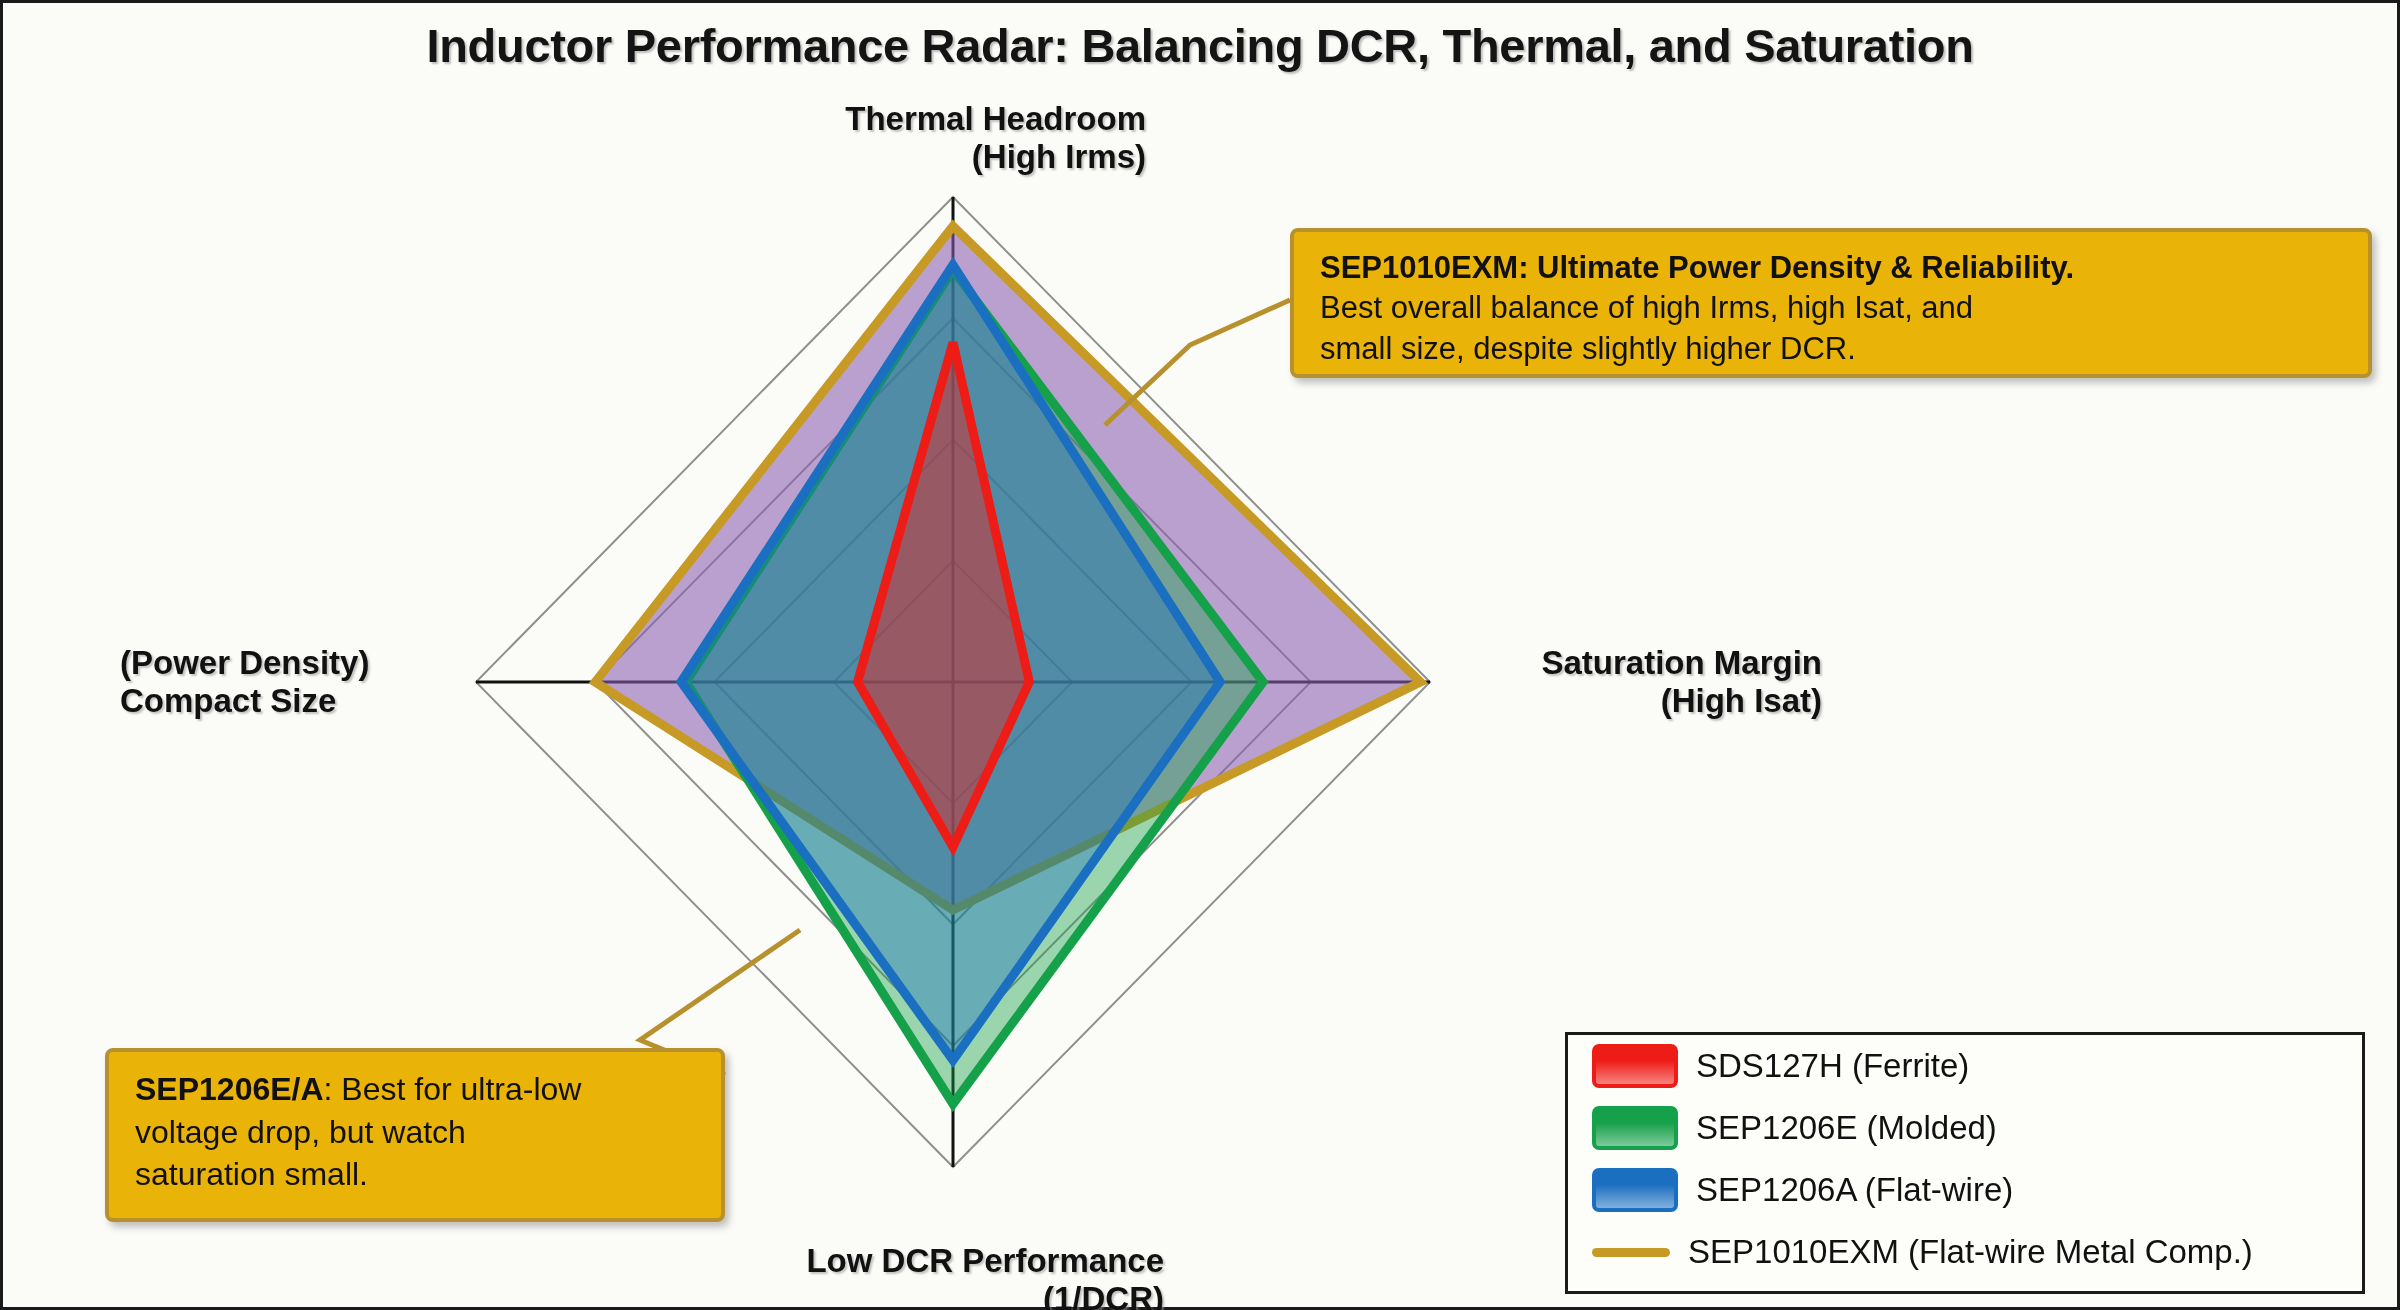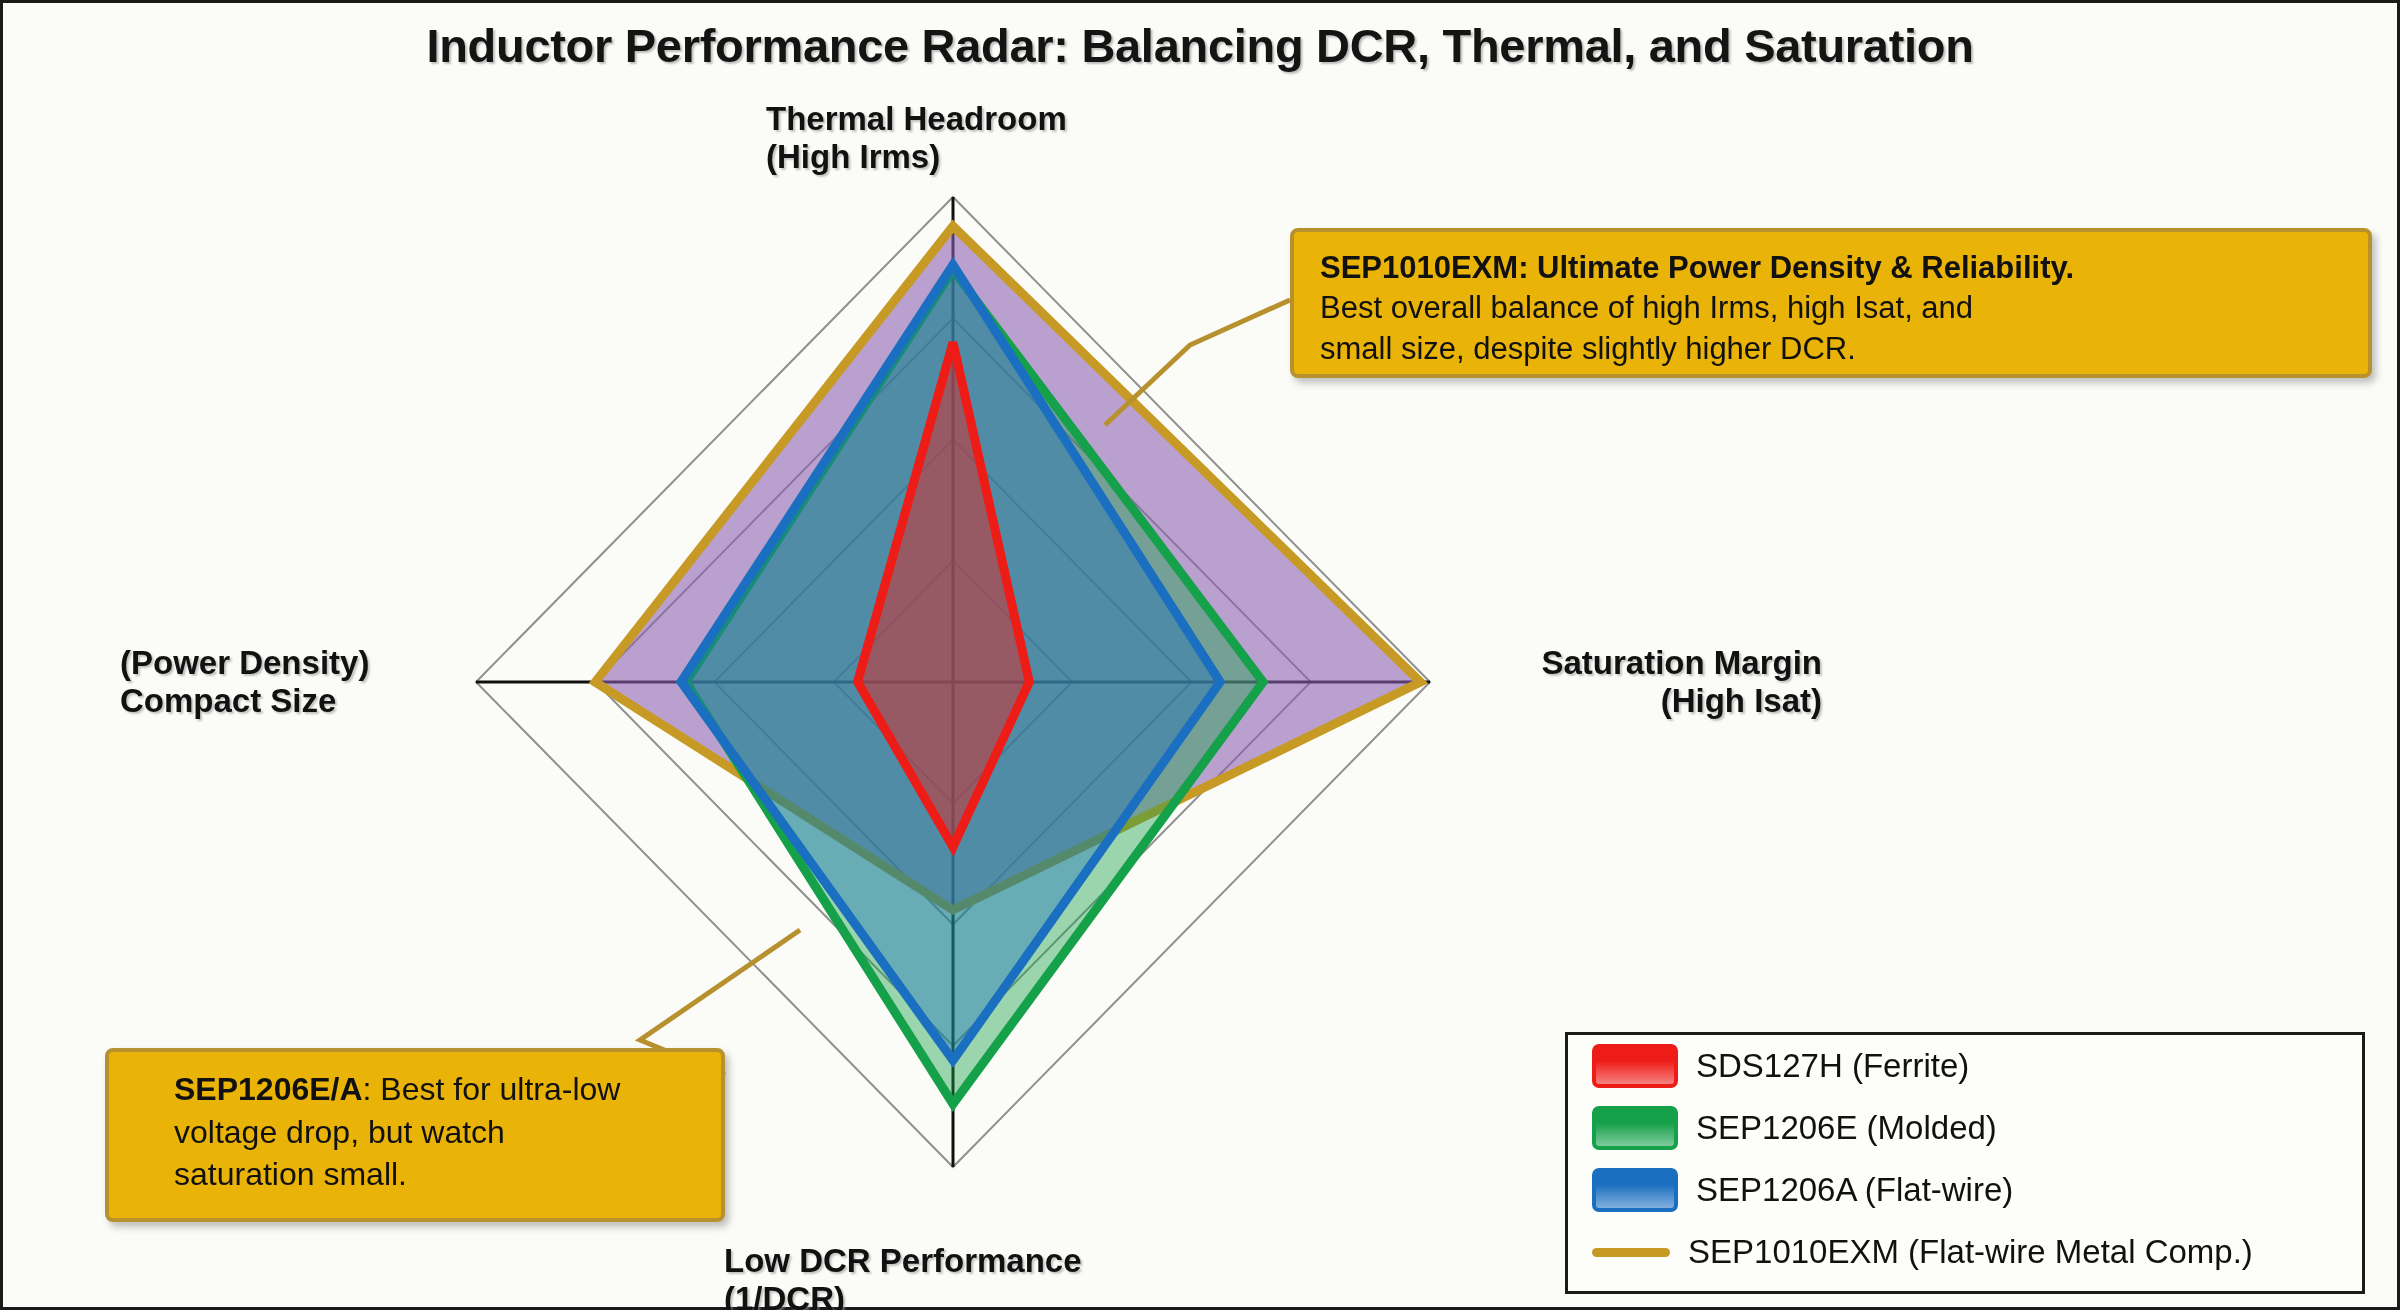--- a/index.html
+++ b/index.html
@@ -22,21 +22,21 @@
     letter-spacing:-0.3px;
     text-shadow:2px 2px 2px rgba(140,140,140,0.55);
   }
   svg#radar{position:absolute;left:0;top:0;width:2400px;height:1310px;}
 
   .axis-label{
     position:absolute;
     font-size:33px;font-weight:bold;color:#111;
     line-height:1.16;
     text-shadow:2px 2px 2px rgba(150,150,150,0.55);
-    text-align:left;
+    text-align:right;
     white-space:nowrap;
   }
   #axis-label-thermal{left:766px;top:100px;width:380px;}
   #axis-label-saturation{left:1442px;top:644px;width:380px;text-align:right;}
   #axis-label-compact{left:120px;top:644px;width:360px;text-align:left;}
   #axis-label-dcr{left:724px;top:1198px;width:440px;margin-top:44px;}
 
   
   .callout{
     position:absolute;
@@ -49,21 +49,21 @@
   #callout-sep1010{
     left:1290px;top:228px;width:1082px;height:150px;
     padding:16px 26px 0 26px;
   }
   #callout-sep1206{
     left:105px;top:1048px;width:620px;height:174px;
     padding:16px 26px 0 26px;
   }
   .callout .line{font-size:31px;color:#111;line-height:1.30;}
   .callout .hd{font-weight:bold;}
-  #callout-sep1206 .line{font-size:32px;line-height:1.33;margin-left:39px;}
+  #callout-sep1206 .line{font-size:32px;line-height:1.33;}
 
   
   #legend{
     position:absolute;left:1565px;top:1032px;
     width:800px;height:262px;
     background:#fdfdfa;
     border:3px solid #1a1a1a;
     box-sizing:border-box;
     padding:0 0 0 24px;
   }

